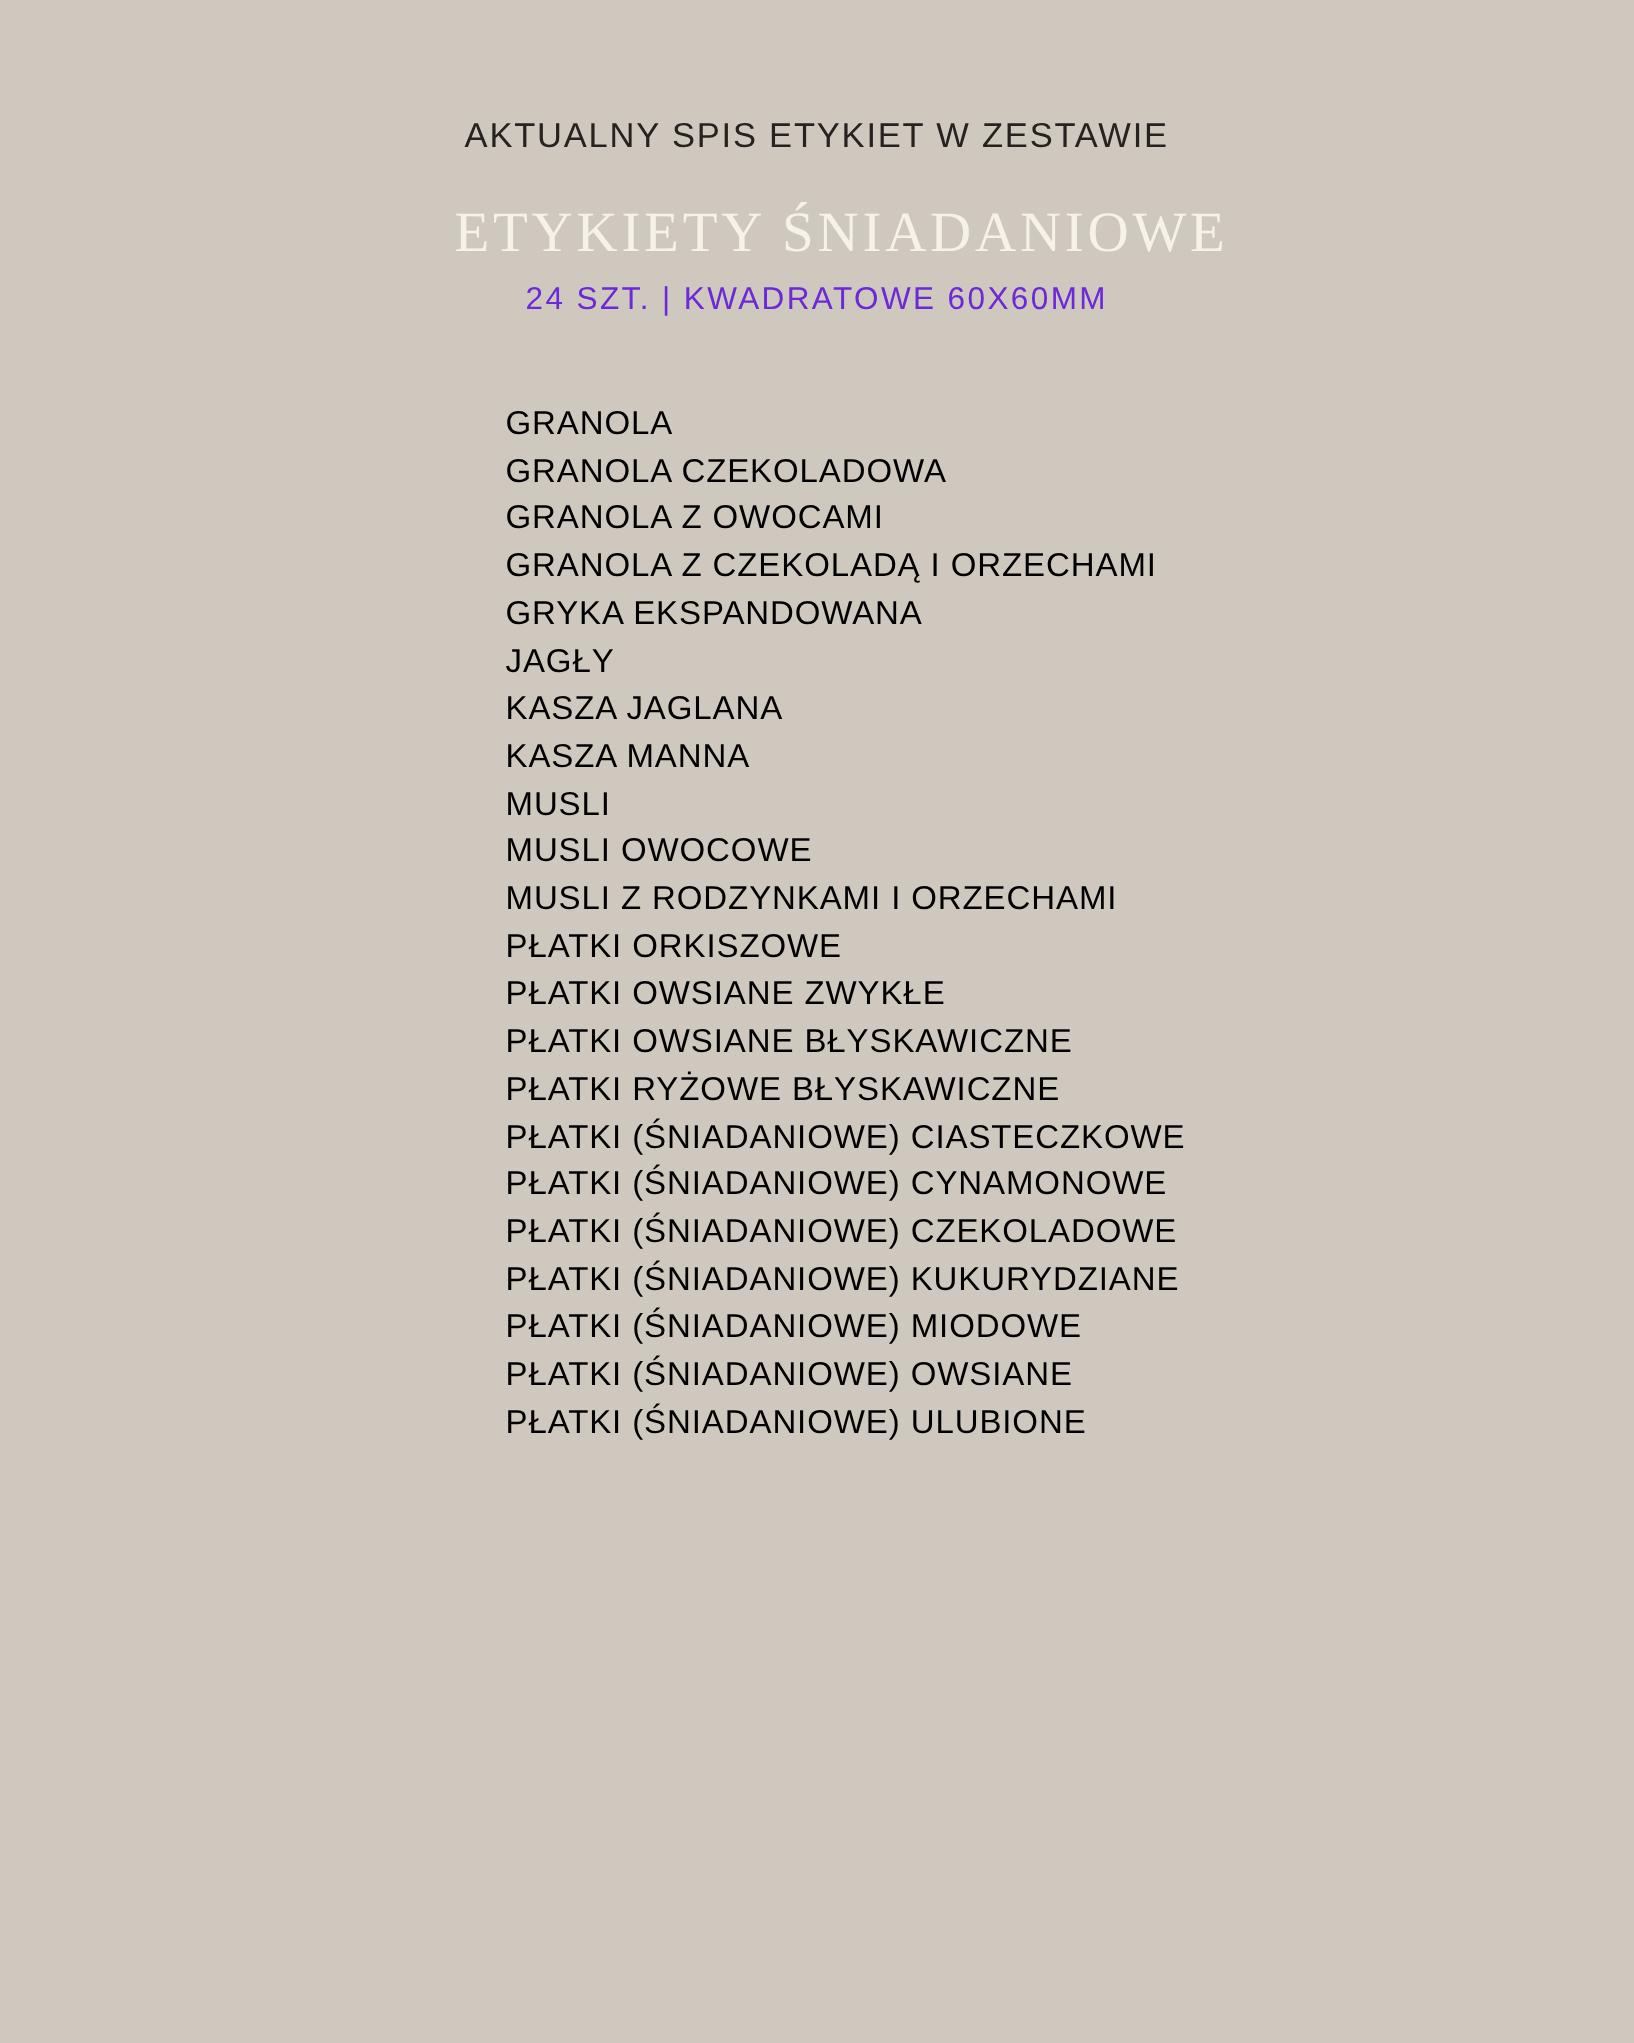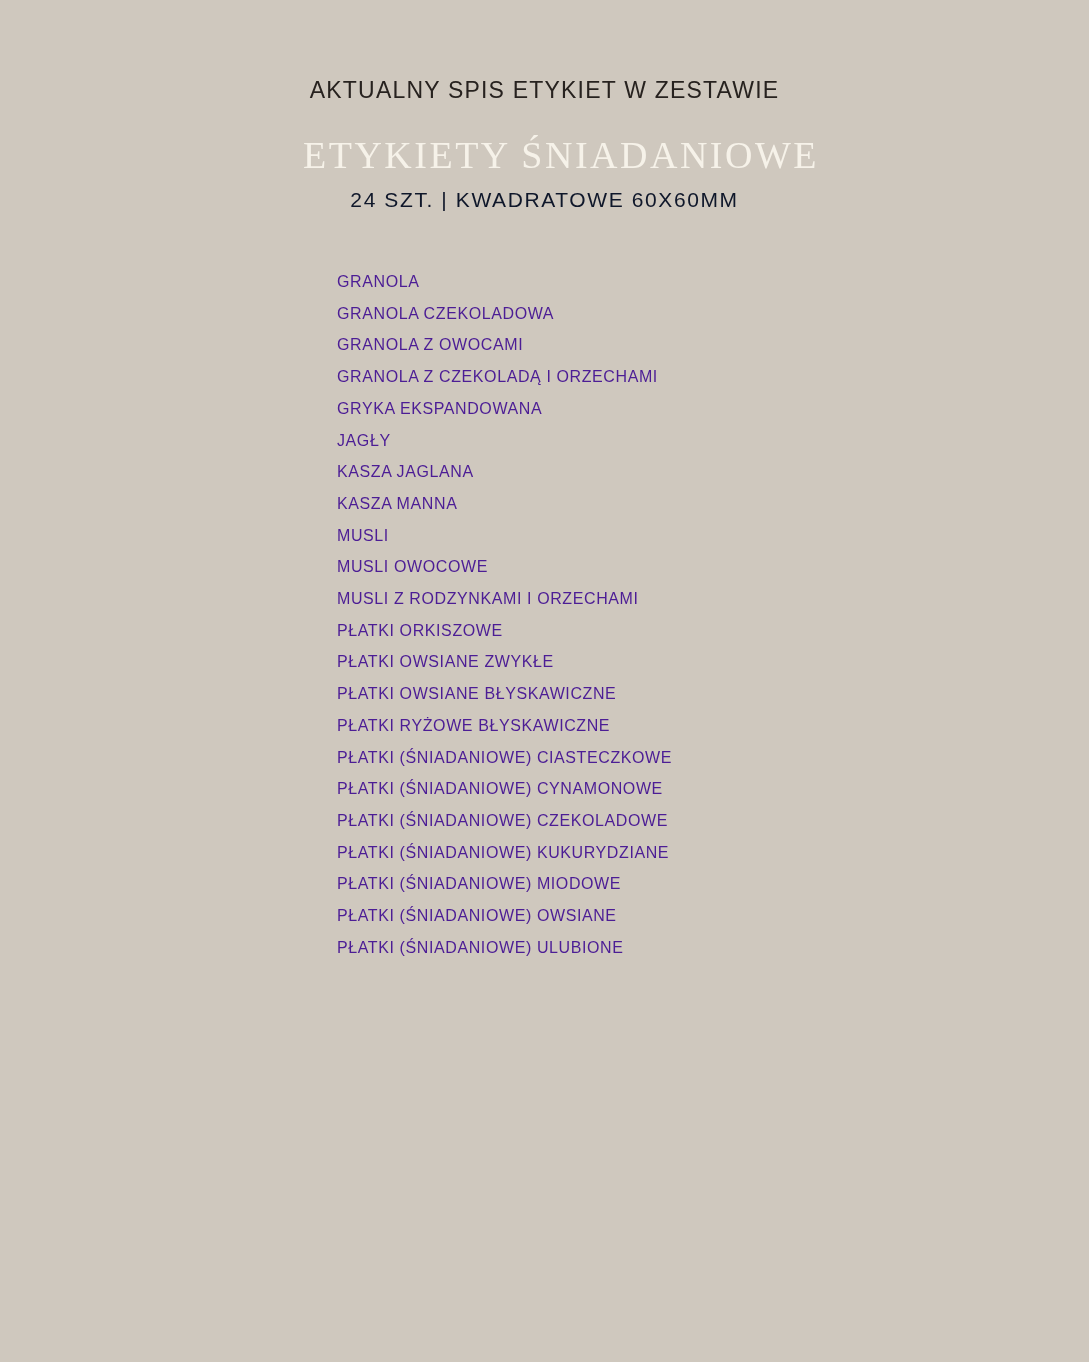--- a/index.html
+++ b/index.html
@@ -41,34 +41,34 @@
     color: #f6f2e9;
     text-transform: uppercase;
     padding-left: 33px;
   }
   .subtitle {
     margin: 13px 0 0 0;
     font-size: 21px;
     line-height: 23px;
     font-weight: 400;
     letter-spacing: 1.6px;
-    color: #0f172a;
+    color: #6d28d9;
     text-transform: uppercase;
   }
   .label-list {
     list-style: none;
     margin: 55px 0 0 337px;
     padding: 0;
   }
   .label-list li {
-    font-size: 16px;
+    font-size: 22px;
     line-height: 31.7px;
     font-weight: 400;
     letter-spacing: 0.6px;
-    color: #4c1d95;
+    color: #000000;
     text-transform: uppercase;
     white-space: nowrap;
   }
 </style>
 </head>
 <body>
 
 <div class="page">
   <div class="header">
     <h2 class="title-small">AKTUALNY SPIS ETYKIET W ZESTAWIE</h2>

